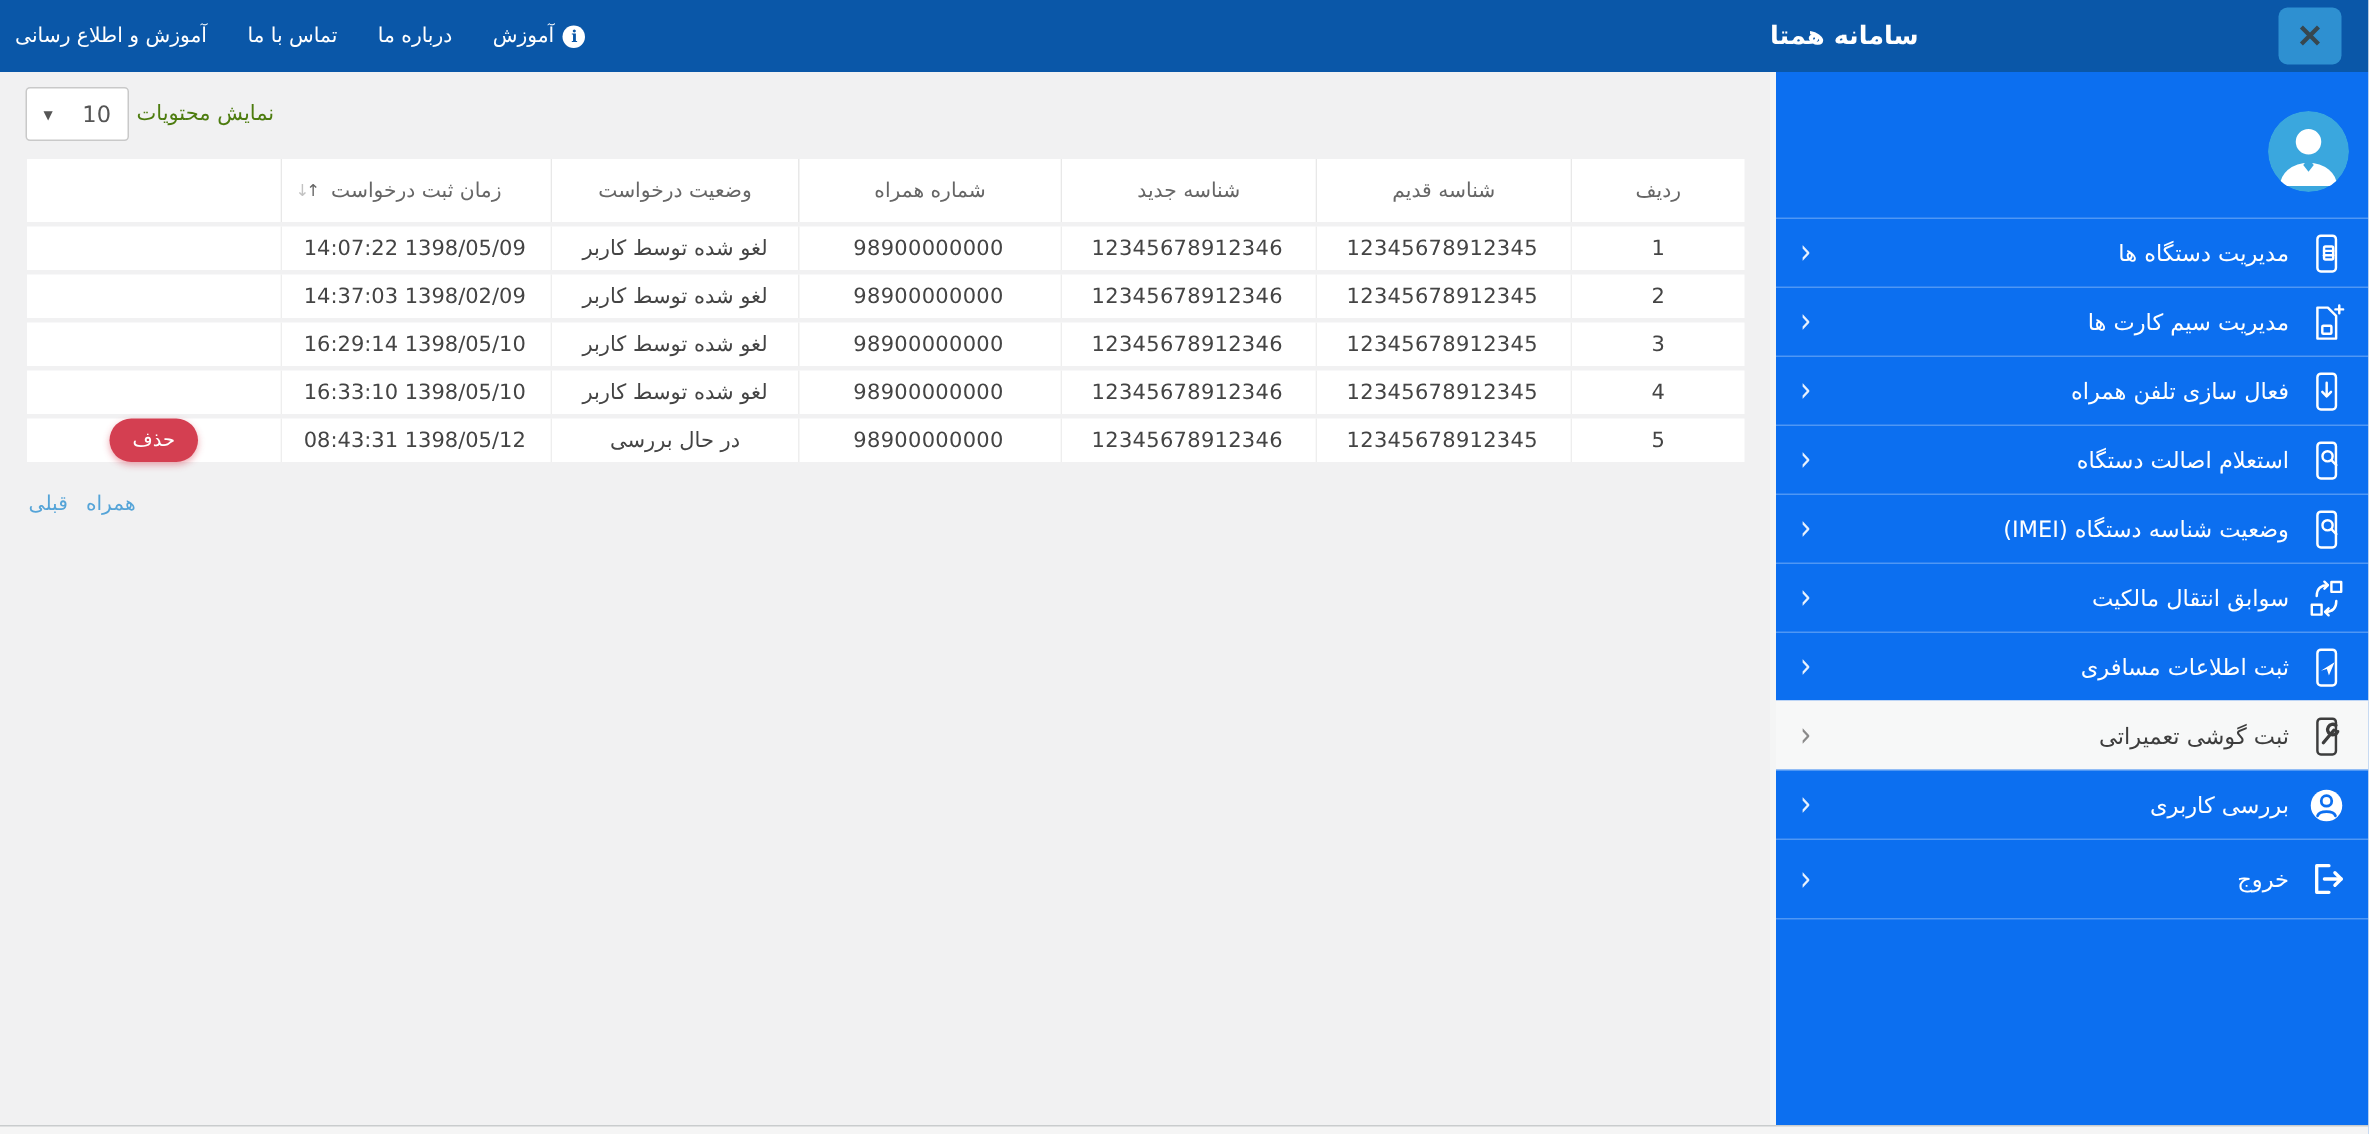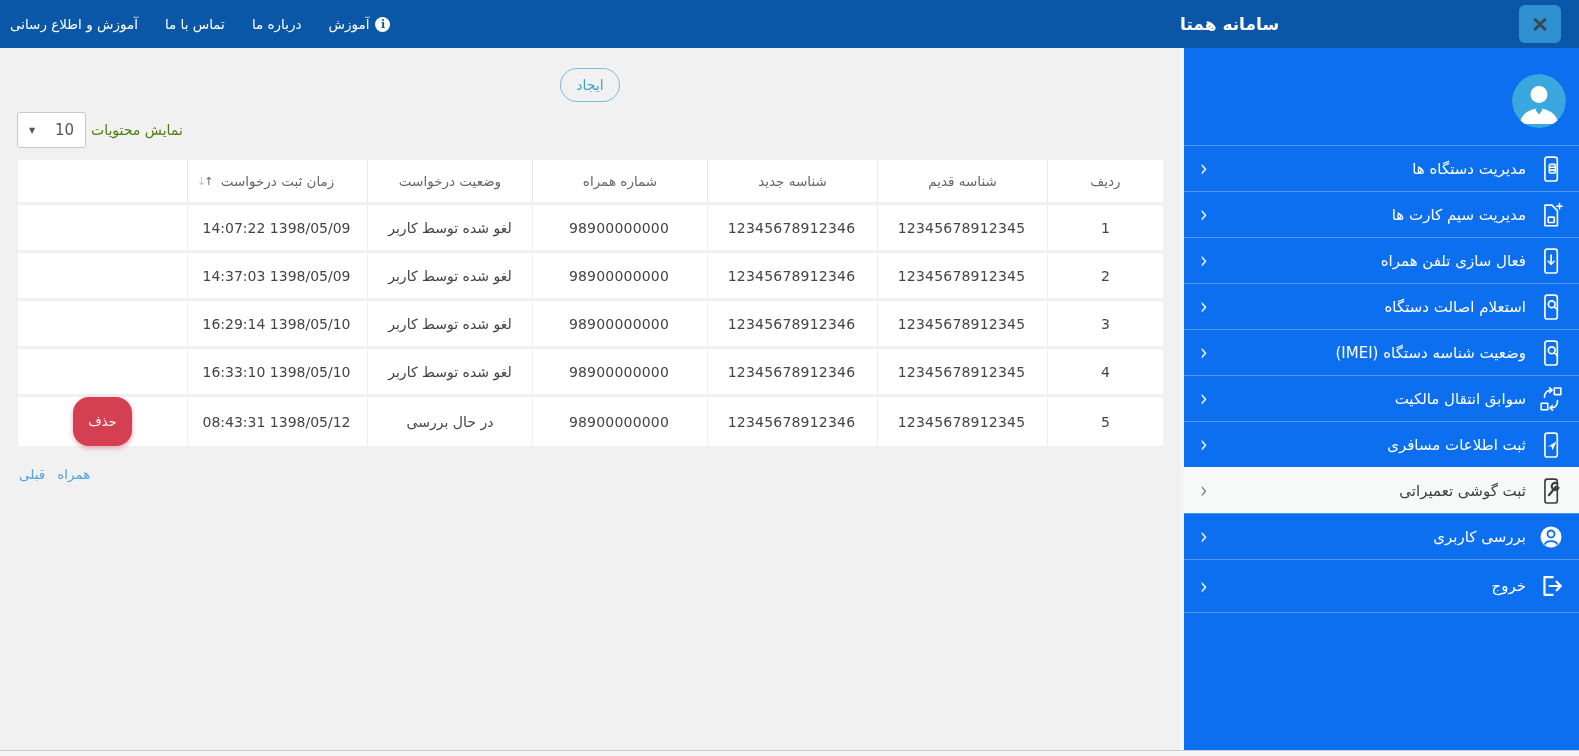--- a/index.html
+++ b/index.html
@@ -57,30 +57,30 @@
              display:flex;direction:ltr;align-items:center;justify-content:space-between;
              padding:0 11px;cursor:pointer}
   .page-size .ps-value{font-size:15px;color:#555}
   .page-size .ps-arrow{font-size:8px;color:#555}
 
   table.tbl{border-collapse:separate;border-spacing:0 3px;margin:2px 17px 0;width:1145px;
             direction:rtl;table-layout:fixed}
   .tbl th{height:42px;background:#fff;color:#666;font-weight:normal;font-size:13.5px;
           text-align:center;position:relative;border-left:1px solid #e8e8e8;cursor:pointer}
   .tbl th:last-child,.tbl td:last-child{border-left:none}
-  .tbl td{height:45px;background:#fff;text-align:center;border-left:1px solid #eee;
+  .tbl td{height:29px;background:#fff;text-align:center;border-left:1px solid #eee;
           font-size:14px;color:#444;vertical-align:middle}
   .cell-num{direction:ltr;font-size:15.5px;color:#3c3c3c;letter-spacing:.2px}
   .cell-time{direction:ltr;font-size:14.5px;color:#3f3f3f}
   .cell-index{font-size:15px;color:#555}
   .sort-icon{position:absolute;left:9px;top:50%;transform:translateY(-50%);font-size:11px;letter-spacing:-2px}
   .sort-icon .up{color:#666}
   .sort-icon .down{color:#c2c2c2}
   .delete-btn{background:var(--delete-red);color:#fff;border:none;border-radius:16px;
-              padding:17px 15px;font-size:13px;cursor:pointer;box-shadow:0 2px 5px rgba(212,63,81,.45);
+              padding:7px 15px;font-size:13px;cursor:pointer;box-shadow:0 2px 5px rgba(212,63,81,.45);
               font-family:"DejaVu Sans","Liberation Sans",sans-serif}
   .pagination{display:flex;direction:rtl;justify-content:flex-end;gap:12px;
               margin:17px 19px;font-size:13.5px}
   .page-link{color:var(--link-blue);cursor:pointer}
 
   .bottom-edge{position:absolute;bottom:0;left:0;width:1579px;height:6px;background:#f5f5f5;
                border-top:1px solid #c9cccd;z-index:40}
 </style>
 </head>
 <body>
@@ -103,23 +103,20 @@
     </nav>
   <div class="topbar-right">
     <div class="app-title">سامانه همتا</div>
     <button class="close-btn">
       <span>✕</span>
     </button>
   </div>
 </header>
 
 <main class="main">
-  <div class="create-row">
-    <button class="create-btn">ایجاد</button>
-  </div>
 
   <div class="controls">
     <div class="page-size-group">
       <span class="page-size-label">نمایش محتویات</span>
       <div class="page-size">
         <span class="ps-arrow">▼</span>
         <span class="ps-value">10</span>
       </div>
     </div>
   </div>
@@ -154,21 +151,21 @@
           <td class="cell-status">لغو شده توسط کاربر</td>
           <td class="cell-time">14:07:22 1398/05/09</td>
           <td class="cell-action"></td>
         </tr>
         <tr>
           <td class="cell-index">2</td>
           <td class="cell-num">12345678912345</td>
           <td class="cell-num">12345678912346</td>
           <td class="cell-num">98900000000</td>
           <td class="cell-status">لغو شده توسط کاربر</td>
-          <td class="cell-time">14:37:03 1398/05/09</td>
+          <td class="cell-time">14:37:03 1398/02/09</td>
           <td class="cell-action"></td>
         </tr>
         <tr>
           <td class="cell-index">3</td>
           <td class="cell-num">12345678912345</td>
           <td class="cell-num">12345678912346</td>
           <td class="cell-num">98900000000</td>
           <td class="cell-status">لغو شده توسط کاربر</td>
           <td class="cell-time">16:29:14 1398/05/10</td>
           <td class="cell-action"></td>

